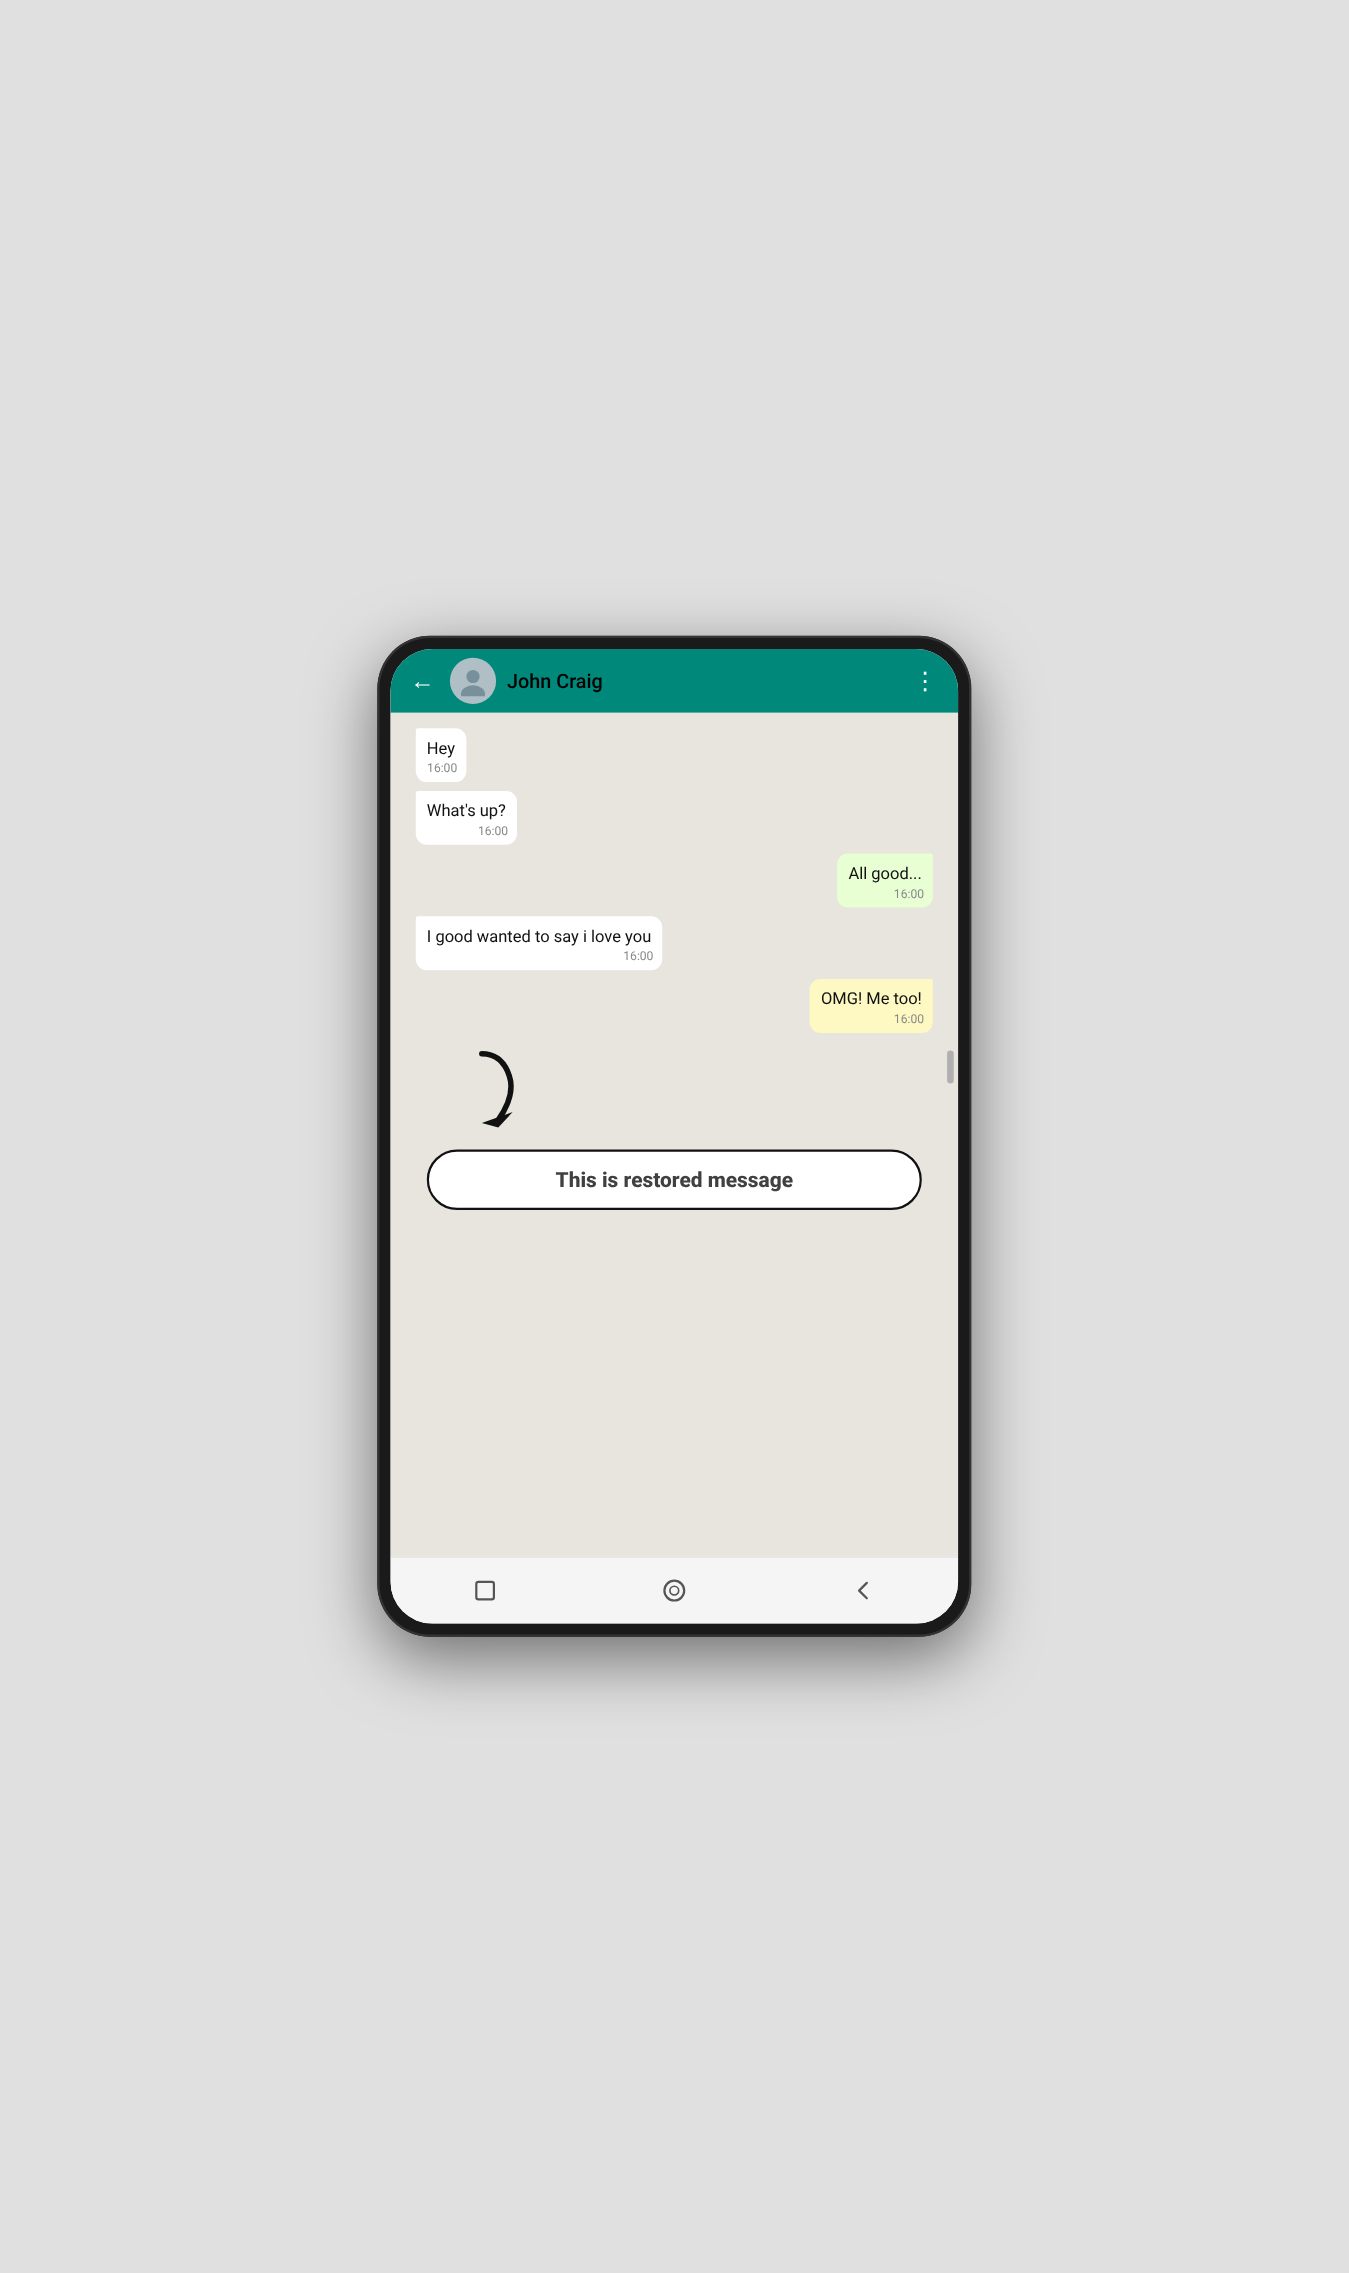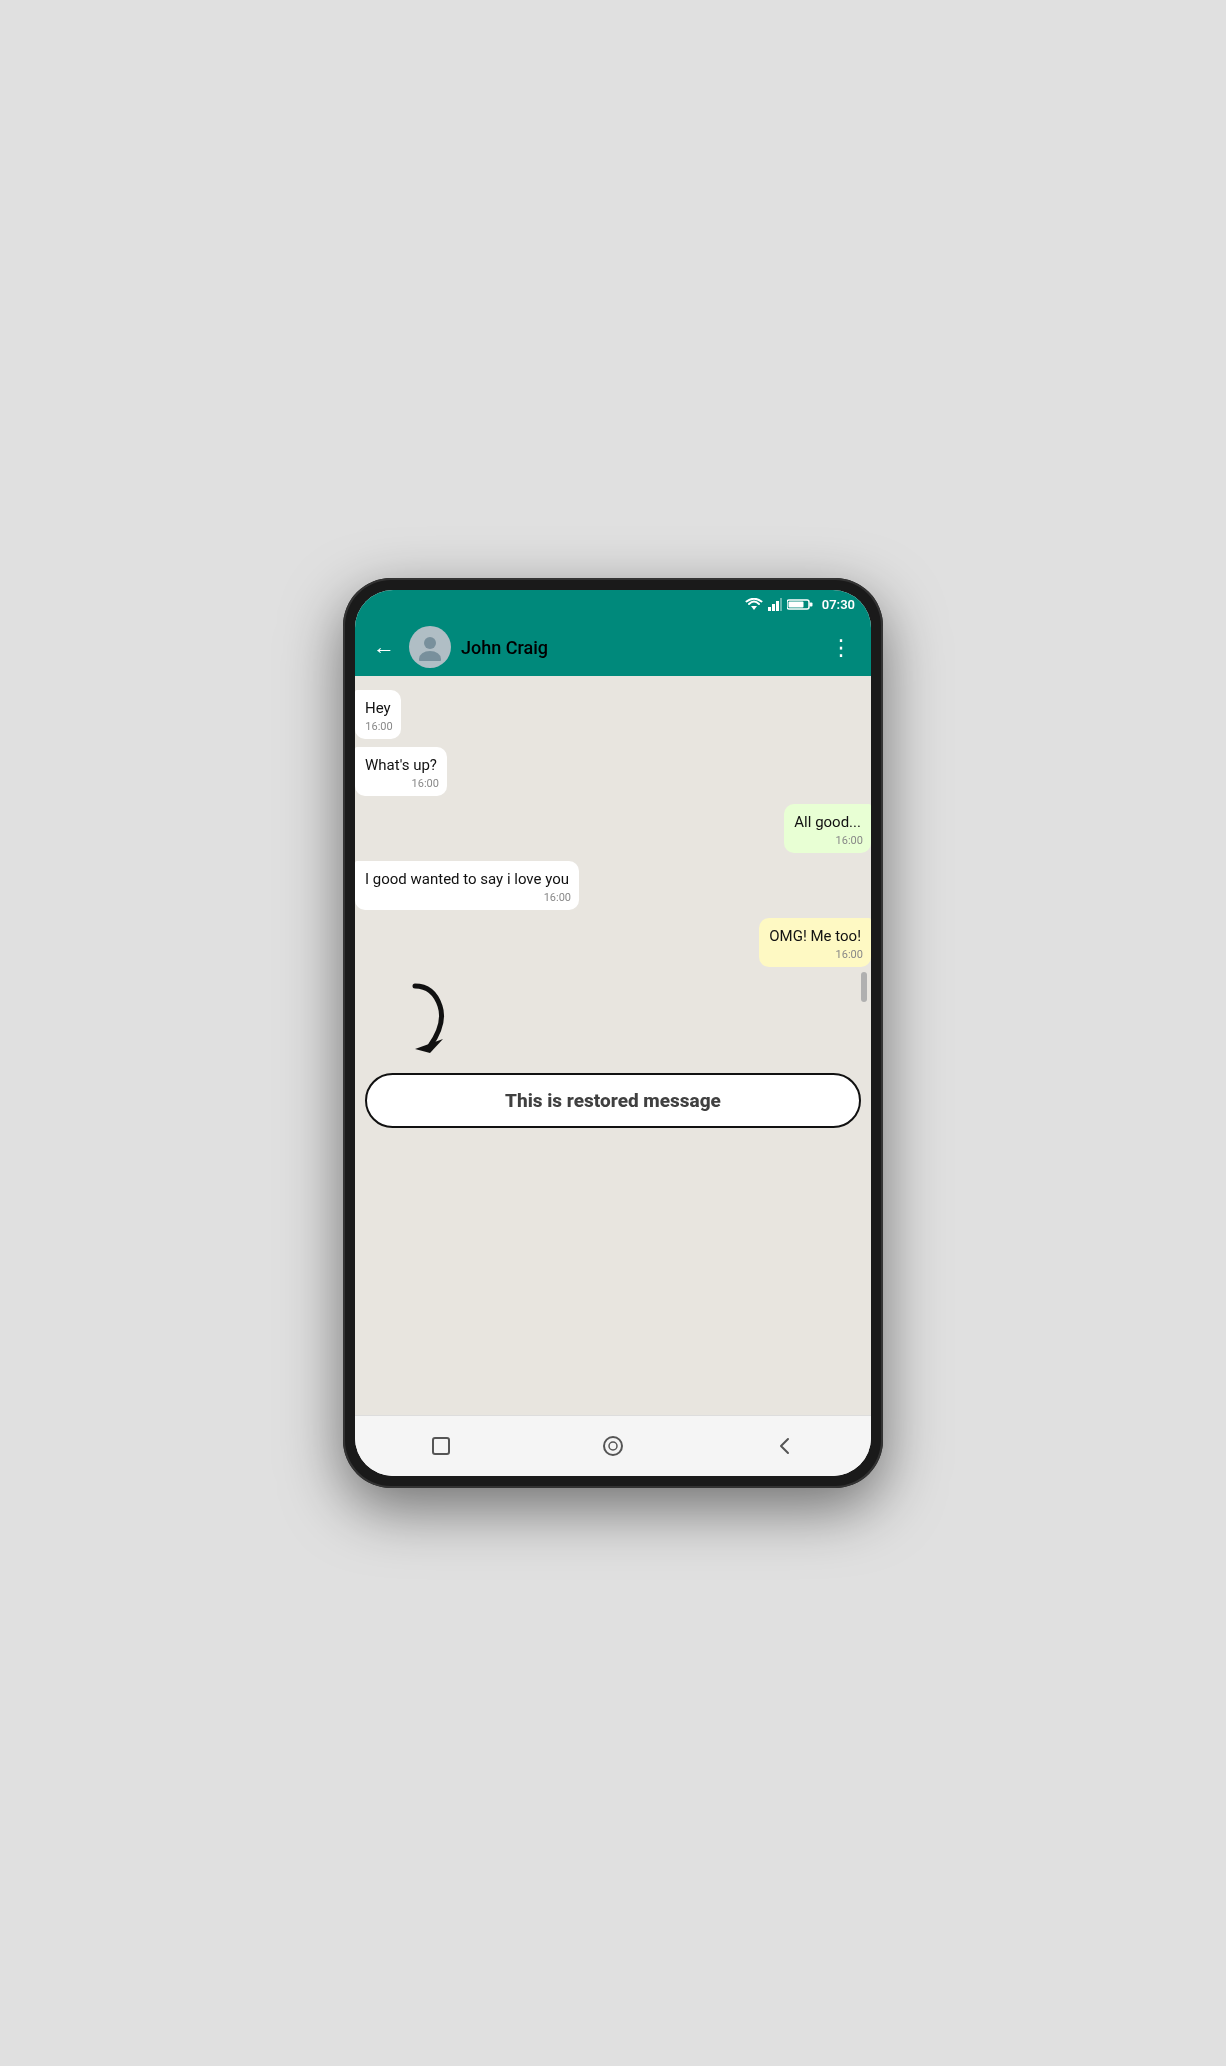--- a/index.html
+++ b/index.html
@@ -97,21 +97,21 @@
       font-size: 22px;
       cursor: pointer;
       padding: 4px;
       letter-spacing: 1px;
     }
 
     
     .chat-area {
       flex: 1;
       background: #e8e5df;
-      padding: 14px 0;
+      padding: 14px 23px;
       display: flex;
       flex-direction: column;
       gap: 8px;
       overflow-y: auto;
       position: relative;
     }
 
     
     .bubble-row {
       display: flex;
@@ -224,44 +224,20 @@
       background: #b0b0b0;
       border-radius: 3px;
     }
   </style>
 </head>
 <body>
 
 <div class="phone-frame">
   <div class="phone-inner">
 
-    <div class="status-bar">
-      <div class="status-icons">
-
-        <svg width="18" height="13" viewBox="0 0 18 13">
-          <polygon points="9,12 12,8 6,8" fill="white"></polygon>
-          <path d="M4,6 Q9,1 14,6" stroke="white" stroke-width="2" fill="none" stroke-linecap="round"></path>
-          <path d="M1.5,3.5 Q9,-2 16.5,3.5" stroke="white" stroke-width="2" fill="none" stroke-linecap="round"></path>
-        </svg>
-
-        <svg width="14" height="13" viewBox="0 0 14 13">
-          <rect x="0" y="9" width="3" height="4" fill="white"></rect>
-          <rect x="4" y="6" width="3" height="7" fill="white"></rect>
-          <rect x="8" y="3" width="3" height="10" fill="white"></rect>
-          <rect x="12" y="0" width="2" height="13" fill="rgba(255,255,255,0.4)"></rect>
-        </svg>
-
-        <svg width="26" height="13" viewBox="0 0 26 13">
-          <rect x="0" y="2" width="22" height="9" rx="2" ry="2" stroke="white" stroke-width="1.5" fill="none"></rect>
-          <rect x="1.5" y="3.5" width="15" height="6" rx="1" fill="white"></rect>
-          <rect x="22.5" y="4.5" width="3" height="4" rx="1" fill="white"></rect>
-        </svg>
-        <span class="status-time">07:30</span>
-      </div>
-    </div>
 
     <div class="chat-header">
       <div class="back-btn">←</div>
       <div class="avatar">
         <svg width="28" height="28" viewBox="0 0 28 28">
           <circle cx="14" cy="10" r="6" fill="#78909c"></circle>
           <ellipse cx="14" cy="26" rx="11" ry="8" fill="#78909c"></ellipse>
         </svg>
       </div>
       <div class="contact-name">John Craig</div>

